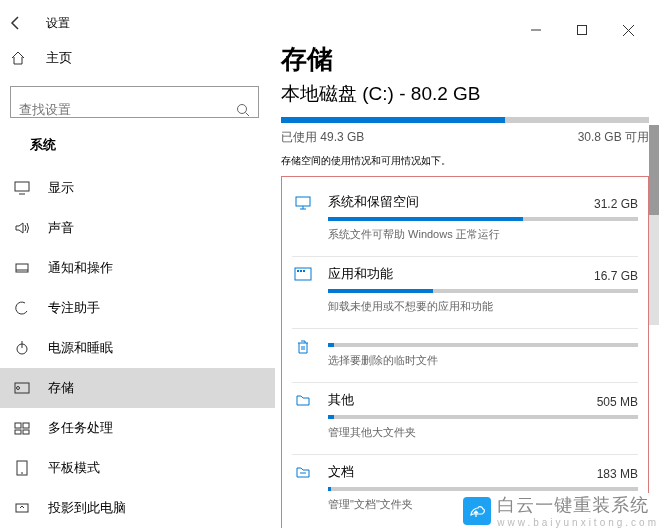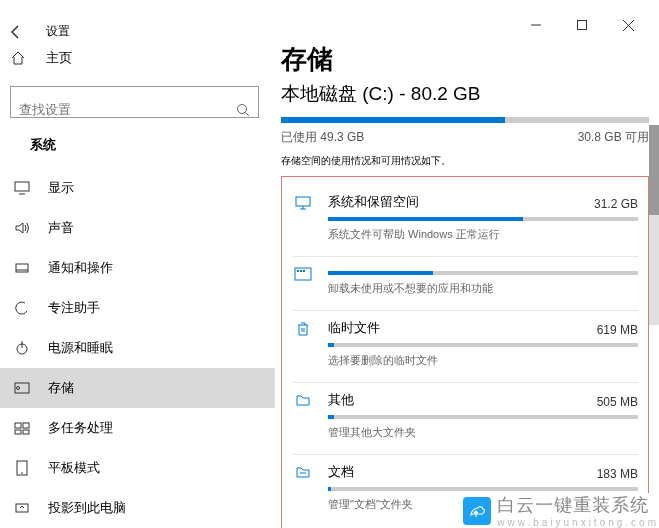--- a/index.html
+++ b/index.html
@@ -1,18 +1,18 @@
 <!DOCTYPE html>
 <html><head>
 <meta charset="utf-8">
 <style>
   * { box-sizing: border-box; margin: 0; padding: 0; }
   body { font-family: "Microsoft YaHei", "Segoe UI", sans-serif; font-size: 13px; color: #000; background: #fff; width: 659px; height: 528px; overflow: hidden; position: relative; }
   
-  .titlebar { height: 40px; display: flex; align-items: flex-end; padding: 0 8px; }
+  .titlebar { height: 40px; display: flex; align-items: flex-start; padding: 15px 8px; }
   .titlebar .back { width: 32px; text-align: center; font-size: 18px; color: #333; }
   .titlebar .title { margin-left: 6px; font-size: 12px; }
   .titlebar .spacer { flex: 1; }
   .titlebar .winbtn { width: 46px; height: 30px; display: flex; align-items: center; justify-content: center; font-size: 12px; color: #333; }
   
   .body { display: flex; height: calc(100% - 40px); }
   
   .sidebar { width: 275px; padding: 0 16px 0 10px; overflow: hidden; }
   .home { display: flex; align-items: center; height: 36px; margin-bottom: 10px; }
   .home .icon { width: 20px; margin-right: 16px; color: #333; }
@@ -223,39 +223,39 @@
         <div class="storage-item">
           <div class="si-icon">
             <svg width="18" height="14" viewBox="0 0 18 14">
               <rect x="1" y="1" width="16" height="12" stroke="#0078d4" fill="none"></rect>
               <rect x="3" y="3" width="2" height="2" fill="#0078d4"></rect>
               <rect x="6" y="3" width="2" height="2" fill="#0078d4"></rect>
               <rect x="9" y="3" width="2" height="2" fill="#0078d4"></rect>
             </svg>
           </div>
           <div class="si-body">
+            <div class="si-head">
+              <span class="si-title">应用和功能</span>
+              <span class="si-size">16.7 GB</span>
+            </div>
             <div class="si-bar">
               <div class="fill" style="width:34%"></div>
             </div>
             <div class="si-desc">卸载未使用或不想要的应用和功能</div>
           </div>
         </div>
         <div class="storage-item">
           <div class="si-icon">
             <svg width="14" height="16" viewBox="0 0 14 16">
               <path d="M2 4 H12 M3 4 V14 H11 V4 M5 2 H9 V4" stroke="#0078d4" fill="none"></path>
               <line x1="6" y1="7" x2="6" y2="11" stroke="#0078d4"></line>
               <line x1="8" y1="7" x2="8" y2="11" stroke="#0078d4"></line>
             </svg>
           </div>
           <div class="si-body">
-            <div class="si-head">
-              <span class="si-title">临时文件</span>
-              <span class="si-size">619 MB</span>
-            </div>
             <div class="si-bar">
               <div class="fill" style="width:2%"></div>
             </div>
             <div class="si-desc">选择要删除的临时文件</div>
           </div>
         </div>
         <div class="storage-item">
           <div class="si-icon">
             <svg width="16" height="14" viewBox="0 0 16 14">
               <path d="M2 3 H6 L8 5 H14 V12 H2 Z" stroke="#0078d4" fill="none"></path>

